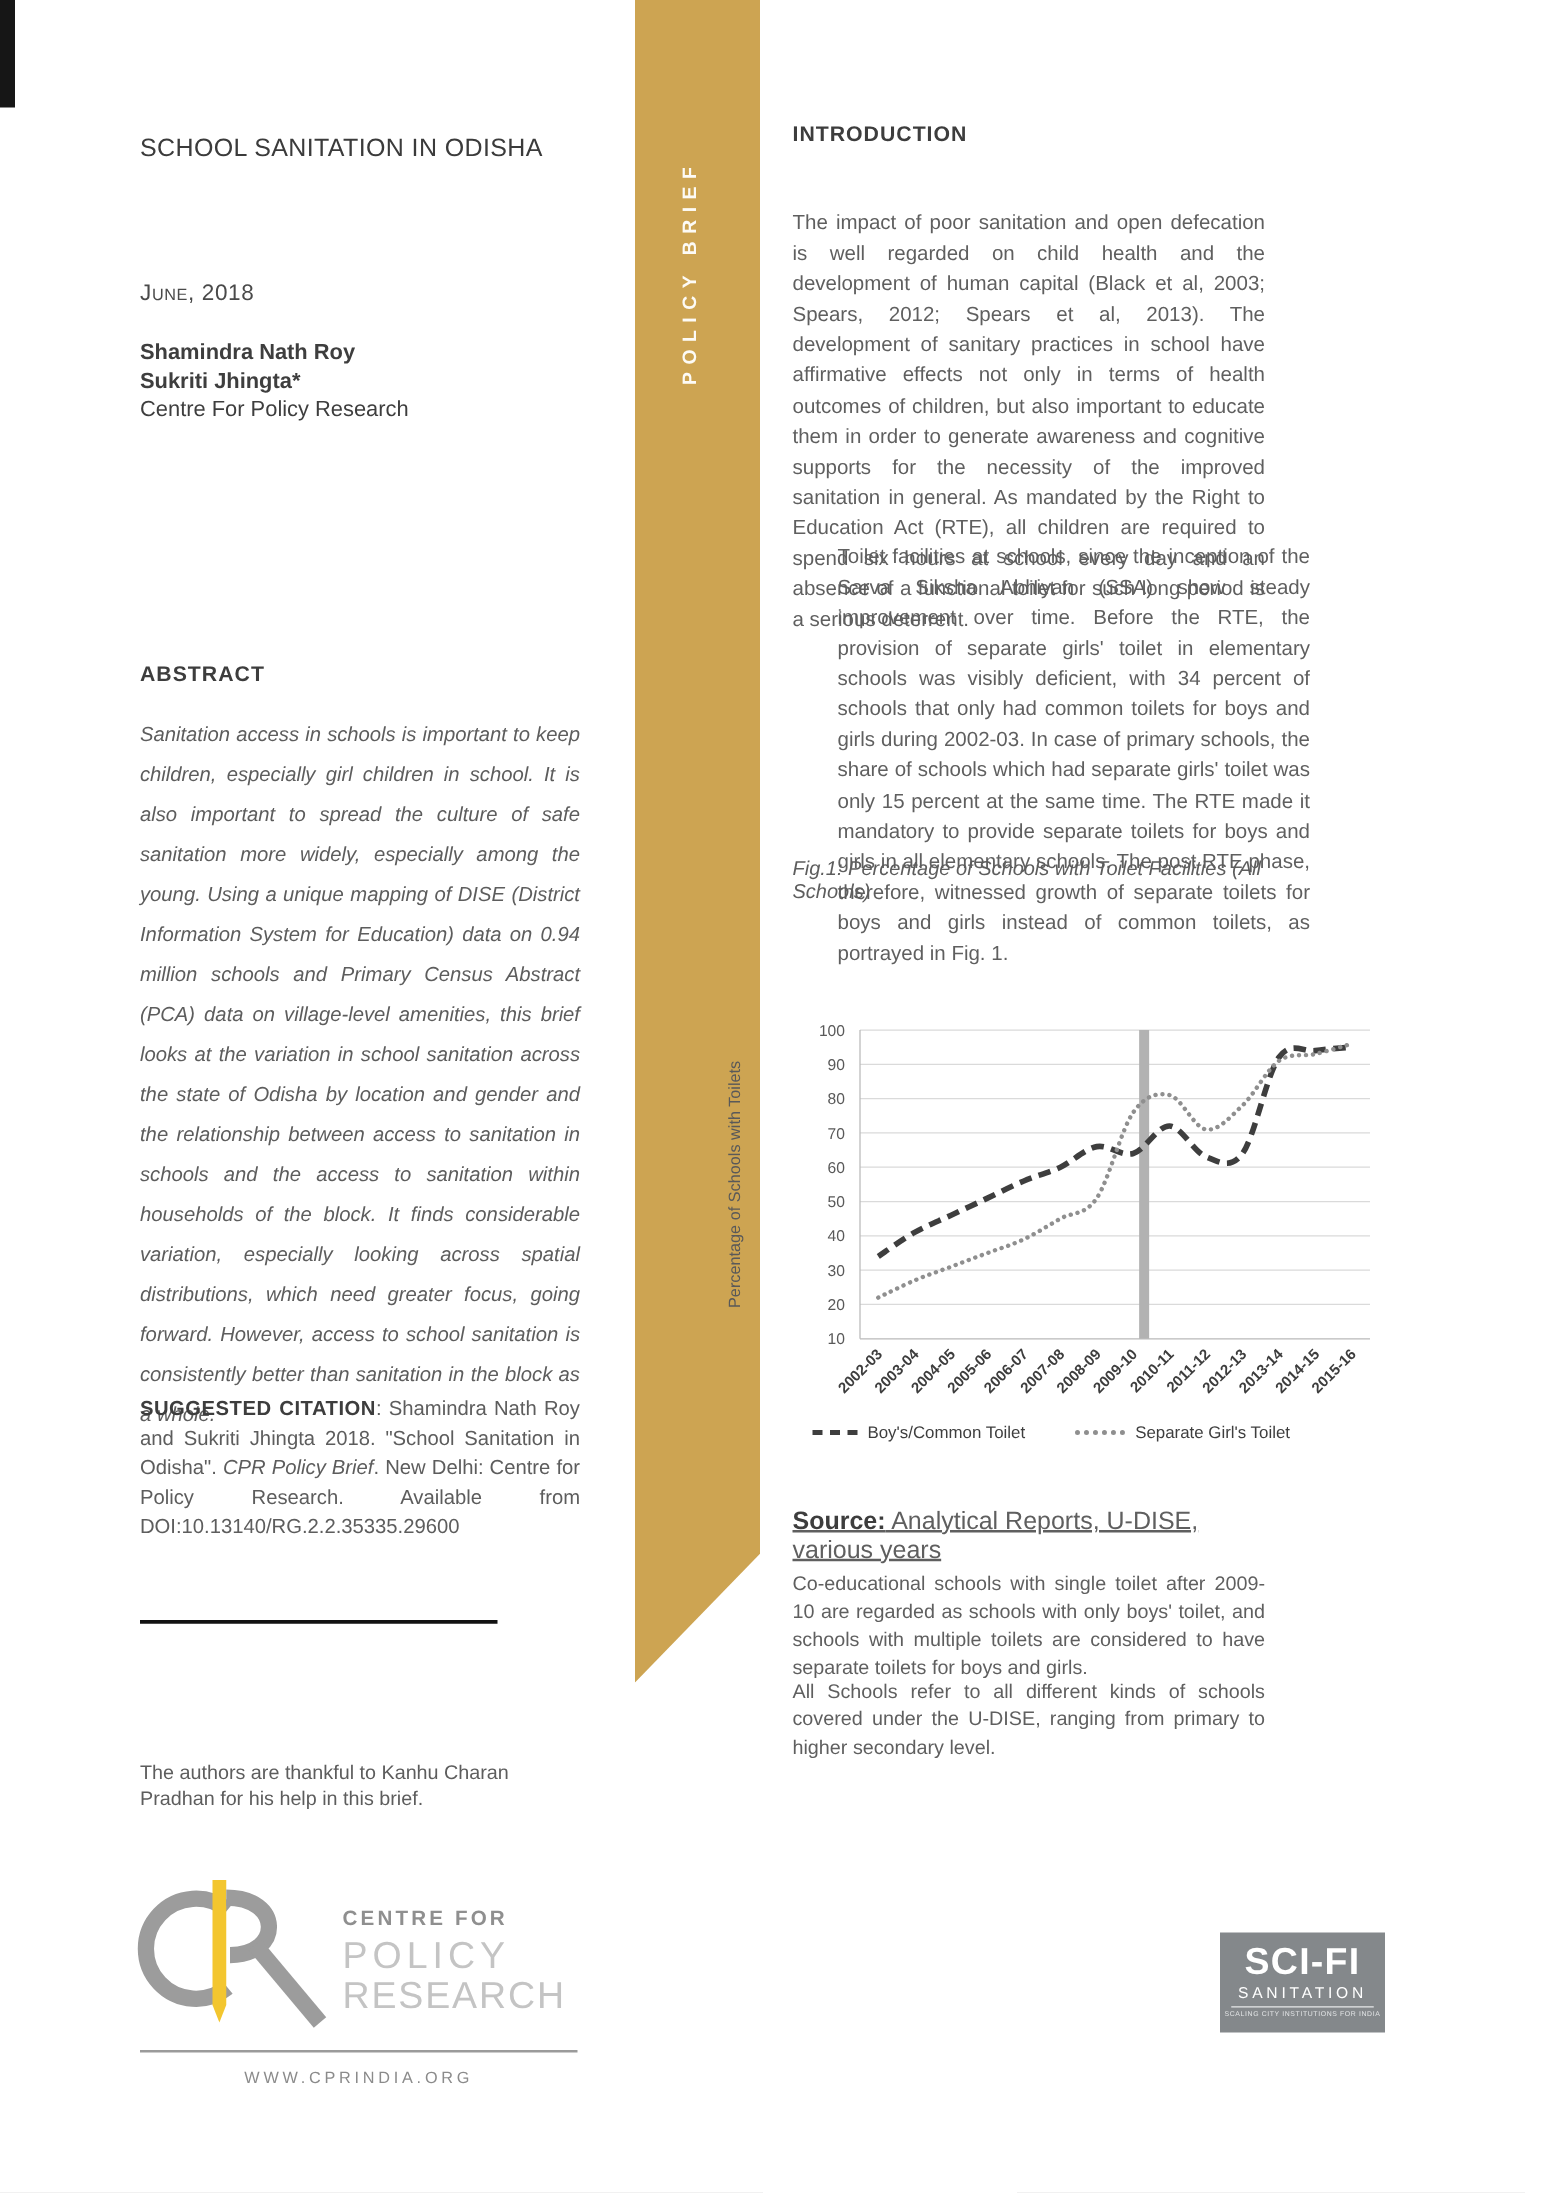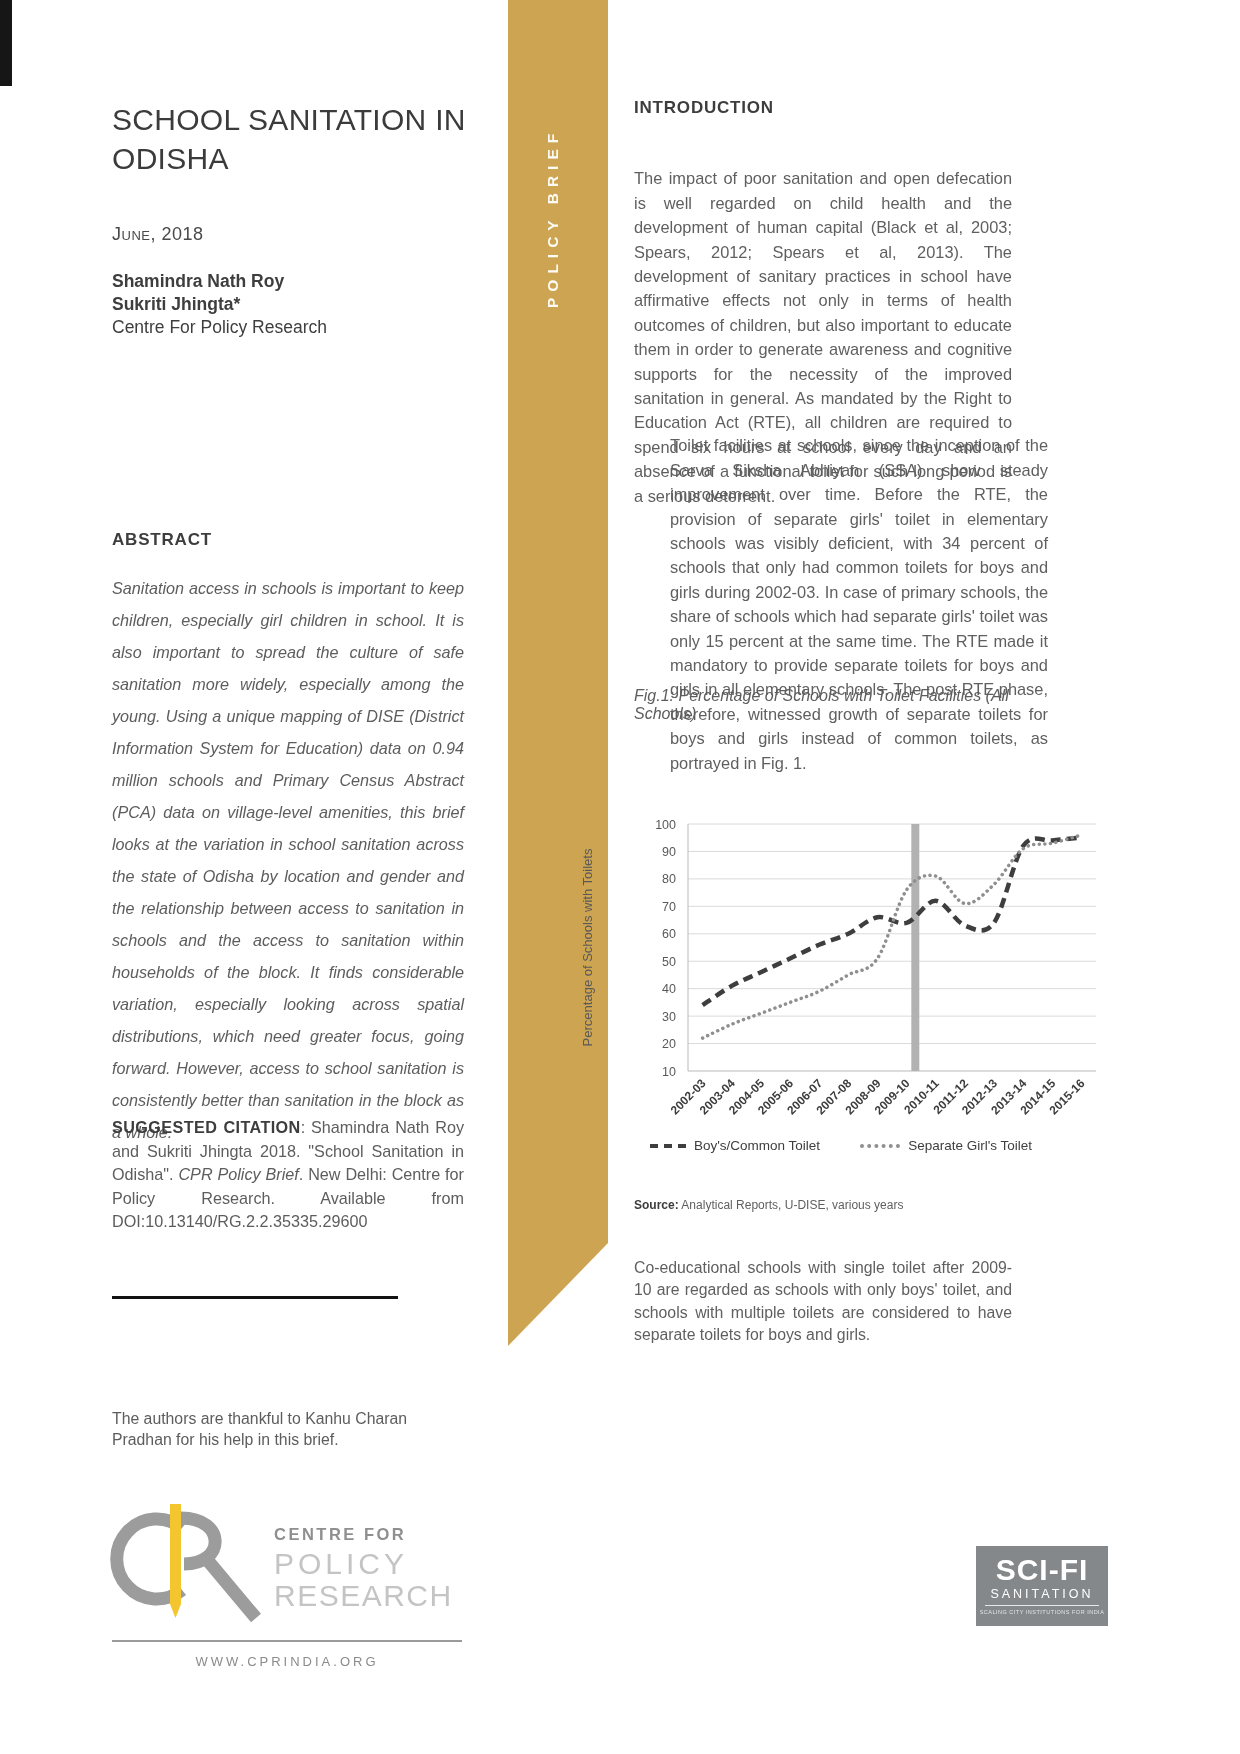--- a/index.html
+++ b/index.html
@@ -3,21 +3,21 @@
 <meta charset="utf-8">
 <style>
   html,body{margin:0;padding:0;background:#e8e8e8;}
   .page{position:relative;width:1240px;height:1754px;background:#ffffff;overflow:hidden;
         font-family:"Liberation Sans",sans-serif;}
   .corner-mark{position:absolute;left:0;top:0;width:12px;height:86px;background:#161616;}
   .ribbon{position:absolute;left:508px;top:0;width:100px;height:1348px;background:#cda452;
           clip-path:polygon(0 0,100% 0,100% 1243px,0 1346px);}
   .ribbon-label{position:absolute;left:544px;top:98px;height:210px;writing-mode:vertical-rl;
           transform:rotate(180deg);color:#fdfbf6;font-size:15.5px;font-weight:600;letter-spacing:6px;}
-  .doc-title{position:absolute;left:112px;top:100px;width:370px;font-size:30px;line-height:39px;
+  .doc-title{position:absolute;left:112px;top:100px;width:370px;font-size:20px;line-height:39px;
           color:#3b3b3b;letter-spacing:.3px;}
   .doc-date{position:absolute;left:112px;top:224px;font-variant:small-caps;font-size:18px;
           color:#4a4a4a;letter-spacing:.5px;}
   .authors{position:absolute;left:112px;top:270px;font-size:17.5px;line-height:23px;color:#3e3e3e;}
   .authors .bold{font-weight:bold;}
   .section-h{font-size:17px;font-weight:bold;color:#3d3d3d;letter-spacing:.8px;}
   .abstract-h{position:absolute;left:112px;top:530px;}
   .abstract-body{position:absolute;left:112px;top:572px;width:352px;font-style:italic;
           font-size:16.2px;line-height:32px;color:#5d5d5d;text-align:justify;}
   .citation{position:absolute;left:112px;top:1100px;width:352px;font-size:16.2px;line-height:23.5px;
@@ -38,21 +38,21 @@
   #chart-svg text{font-family:"Liberation Sans",sans-serif;}
   #chart-svg .tick{font-size:12.5px;fill:#595959;}
   #chart-svg .xlab{font-size:12px;font-weight:bold;fill:#3d3d3d;}
   #chart-svg .ylab{font-size:13px;fill:#595959;}
   .legend{position:absolute;left:576px;top:1138px;width:530px;display:flex;justify-content:center;
           gap:40px;align-items:center;font-size:13.5px;color:#3e3e3e;}
   .leg-item{display:flex;align-items:center;justify-content:flex-end;}
   .swatch{display:inline-block;width:36px;height:0;margin-right:8px;}
   .swatch.dash{border-top:4px dashed #3e3e3e;}
   .swatch.dot{width:40px;border-top:4px dotted #8f8f8f;}
-  .source-line{position:absolute;left:634px;top:1186px;width:378px;font-size:12px;color:#5f5f5f;}
+  .source-line{position:absolute;left:634px;top:1186px;width:378px;font-size:20px;color:#5f5f5f;text-decoration:underline;}
   .source-line strong{color:#3d3d3d;}
   .chart-note1{position:absolute;left:634px;top:1241px;}
   .chart-note2{position:absolute;left:634px;top:1327px;}
   .note-p{width:378px;font-size:15.8px;line-height:22.5px;color:#5f5f5f;text-align:justify;}
   .cpr-logo{position:absolute;left:104px;top:1502px;}
   .cpr-rule{position:absolute;left:112px;top:1640px;width:350px;border-top:2px solid #9b9b9b;}
   .website{position:absolute;left:112px;top:1654px;width:350px;text-align:center;font-size:13px;
           letter-spacing:3px;color:#8b8b8b;}
   .scifi{position:absolute;left:976px;top:1546px;width:132px;height:80px;background:#84888b;
           color:#fff;text-align:center;box-sizing:border-box;padding-top:7px;}
@@ -140,20 +140,21 @@
       <span>Boy's/Common Toilet</span>
     </span>
     <span class="leg-item">
       <span class="swatch dot" style="border-top-color: rgb(143, 143, 143);"></span>
       <span>Separate Girl's Toilet</span>
     </span>
   </div>
 
   <p class="source-line"><strong>Source:</strong><span> Analytical Reports, U-DISE, various years</span></p>
   <p class="note-p chart-note1">Co-educational schools with single toilet after 2009-10 are regarded as schools with only boys' toilet, and schools with multiple toilets are considered to have separate toilets for boys and girls.</p>
+  <p class="note-p chart-note2">All Schools refer to all different kinds of schools covered under the U-DISE, ranging from primary to higher secondary level.</p>
 
   <svg class="cpr-logo" viewBox="0 0 360 126" width="360" height="126">
     <path d="M78,26 A40,40 0 1 0 78,88" fill="none" stroke="#9c9c9c" stroke-width="13"></path>
     <polygon points="66,2 77,2 77,102 71.5,116 66,102" fill="#f3c62f"></polygon>
     <path d="M77,16 C122,16 122,62 80,62" fill="none" stroke="#9c9c9c" stroke-width="13"></path>
     <path d="M100,54 L152,116" stroke="#9c9c9c" stroke-width="13"></path>
     <text x="170" y="38" font-size="16.5" font-weight="bold" letter-spacing="2.5" fill="#8f8f8f">CENTRE FOR</text>
     <text x="170" y="72" font-size="30" letter-spacing="4" fill="#c4c4c4">POLICY</text>
     <text x="170" y="104" font-size="30" letter-spacing="1.5" fill="#c4c4c4">RESEARCH</text>
   </svg>

